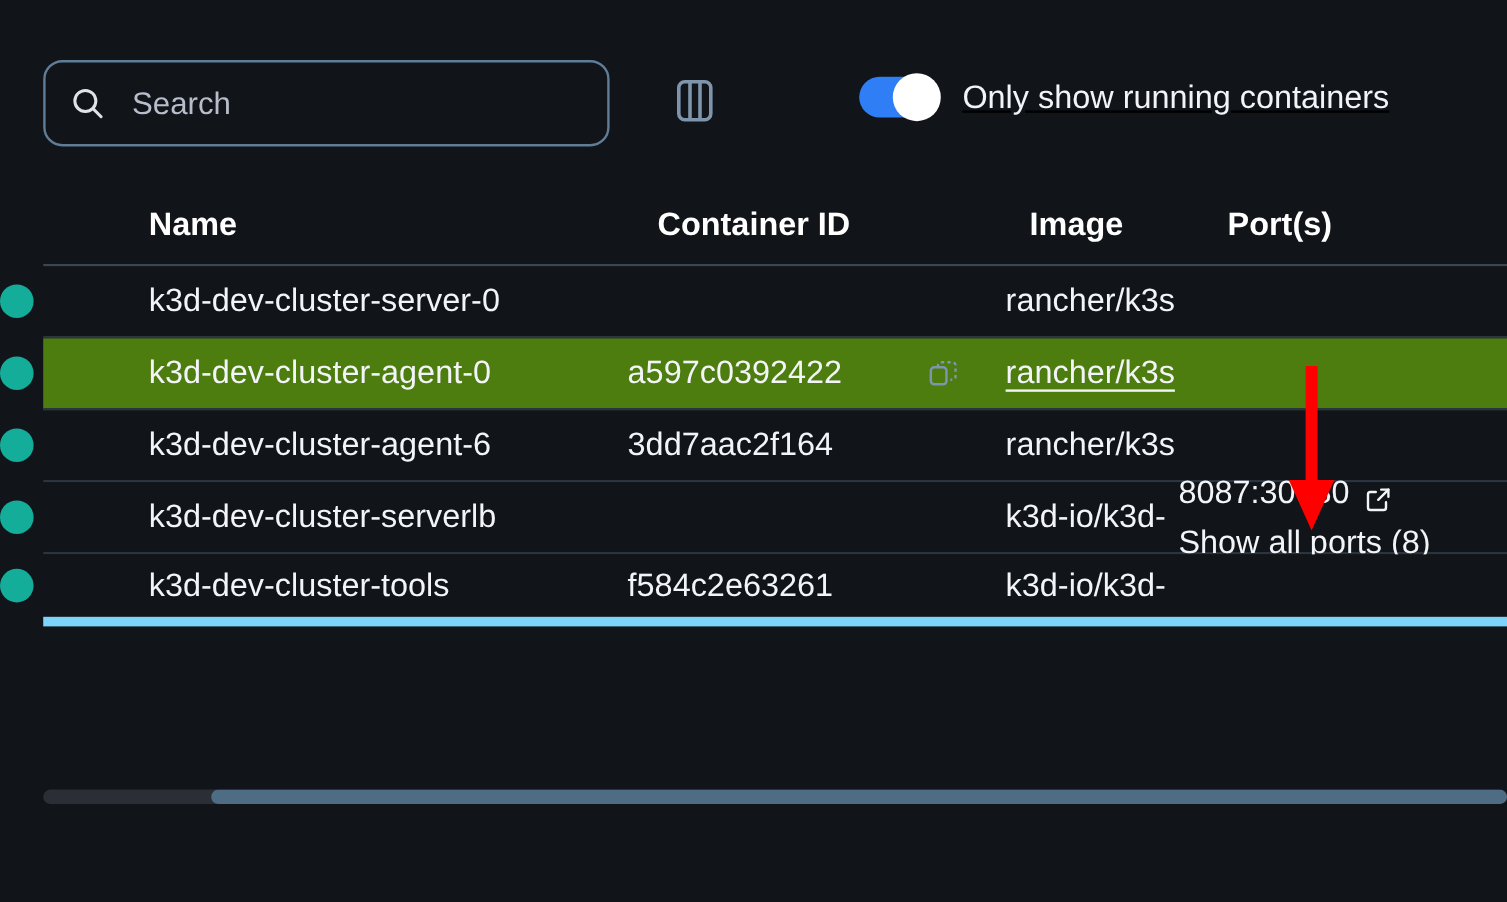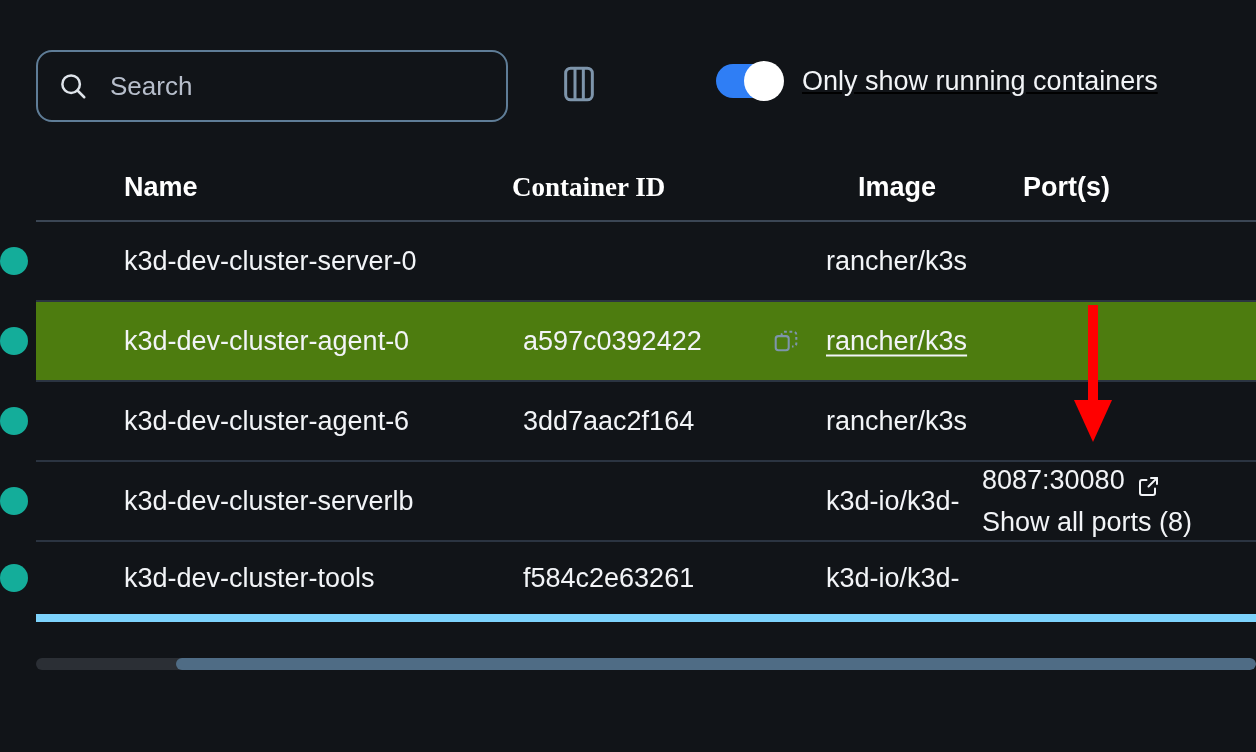--- a/index.html
+++ b/index.html
@@ -51,26 +51,26 @@
   
   .table { position: absolute; left: 0; top: 150px; width: 1256px; }
 
   .thead {
     position: relative; height: 72px;
     border-bottom: 2px solid #3b4654;
     margin: 0 0 0 36px; width: 1220px;
   }
   .th { position: absolute; top: 22px; color: #ffffff; font-size: 27px; font-weight: bold; white-space: nowrap; }
   .th.c-name { left: 68px; }
-  .th.c-cid  { left: 476px; font-family: Liberation Serif, serif; }
+  .th.c-cid  { left: 512px; }
   .th.c-img  { left: 786px; }
   .th.c-port { left: 987px; }
 
   .row {
-    position: relative; height: 80px; width: 1220px; margin-left: 36px;
+    position: relative; height: 60px; width: 1220px; margin-left: 36px;
     border-bottom: 2px solid #2b3441;
     background: #111418;
   }
   .row.hovered { background: #4d7c0f; }
   .row.last { border-bottom: 8px solid #7dd3fc; }
 
   .status-dot {
     position: absolute; left: -36px; top: 50%; transform: translateY(-50%);
     width: 28px; height: 28px; border-radius: 50%;
     background: #14ad9a;
@@ -81,21 +81,21 @@
   }
   .c-name  { left: 68px; margin-left: 20px; }
   .c-cid   { left: 487px; }
   .c-img   { left: 786px; margin-left: 36px; }
   .cell.link { text-decoration: underline; text-underline-offset: 5px; cursor: pointer; }
 
   .img-clip {
     position: absolute; left: 786px; top: 0; width: 179px; height: 100%;
     overflow: hidden;
   }
-  .img-clip .cell { left: 4px; }
+  .img-clip .cell { left: 16px; }
 
   .copy-icon {
     position: absolute; left: 737px; top: 50%; transform: translateY(-50%);
     width: 26px; height: 26px; cursor: pointer;
   }
 
   .ports {
     position: absolute; left: 946px; top: 50%; transform: translateY(-50%);
     color: #f2f4f7; font-size: 27px; line-height: 42px; white-space: nowrap;
   }

